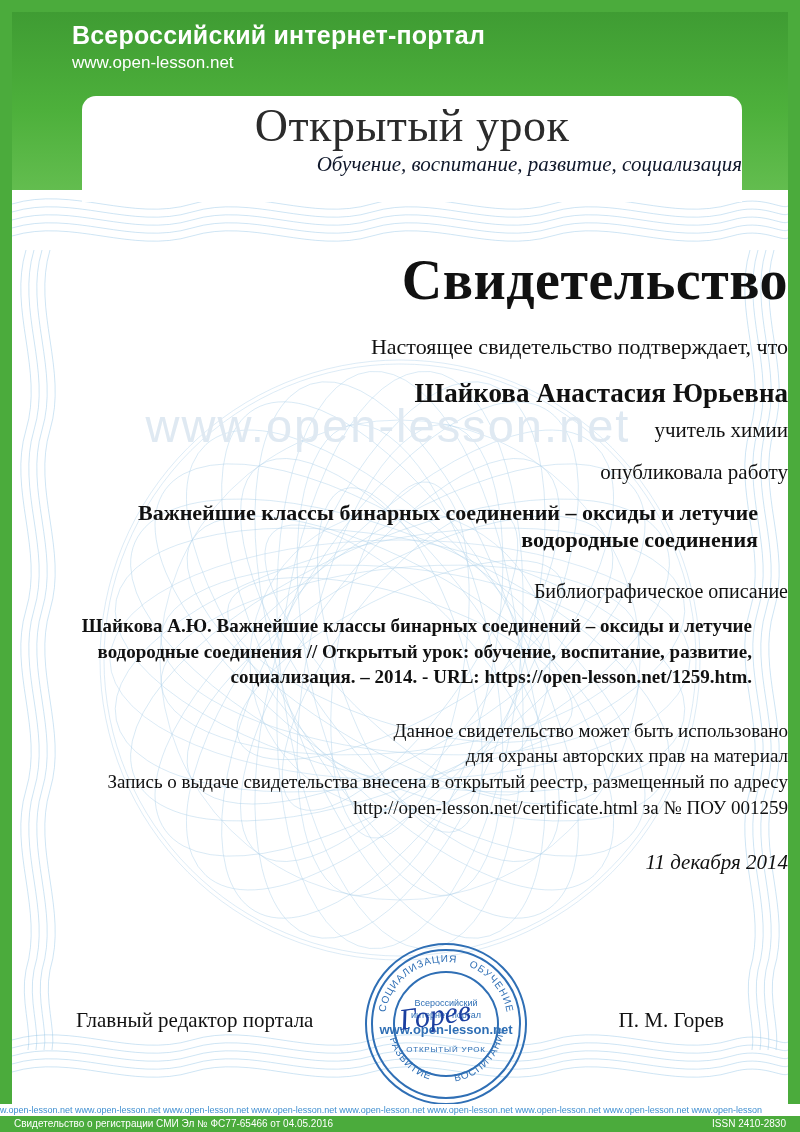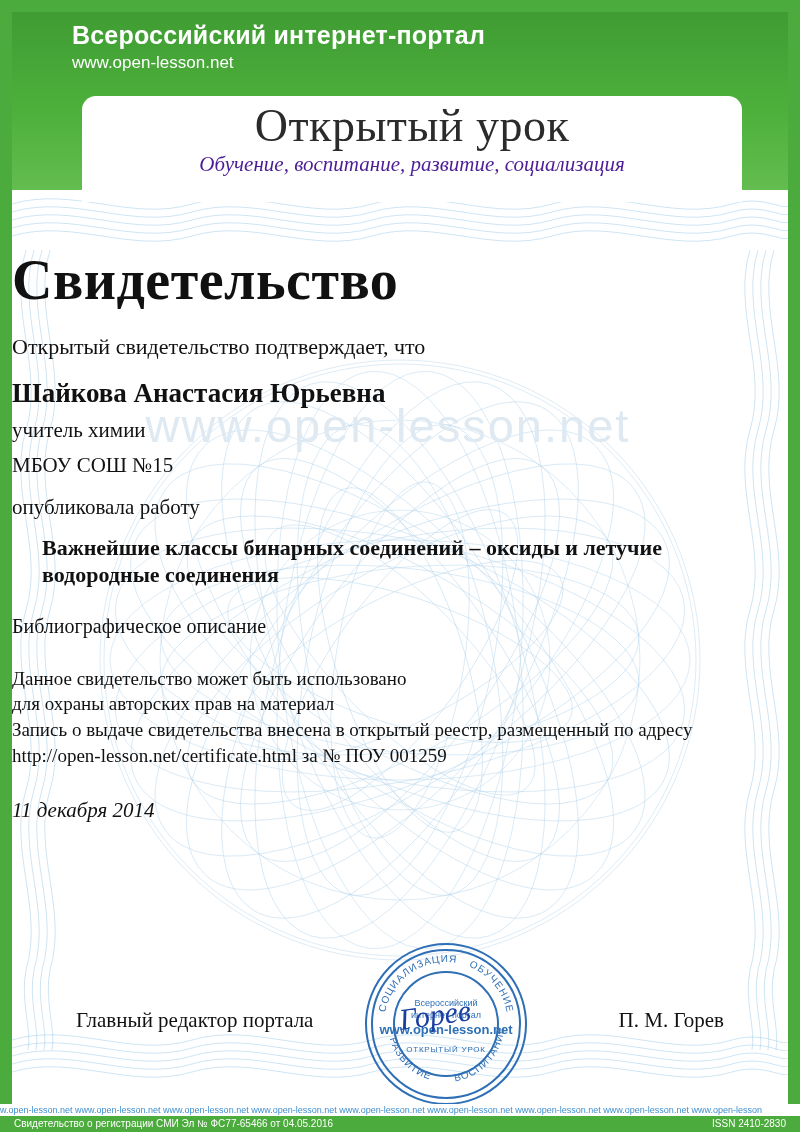--- a/index.html
+++ b/index.html
@@ -80,22 +80,23 @@
     font-family: "Liberation Serif", serif;
     font-size: 46px;
     color: #2b2b2b;
     line-height: 1.05;
     letter-spacing: 0.5px;
   }
   .logo-tag {
     font-family: "Liberation Serif", serif;
     font-style: italic;
     font-size: 21px;
-    color: #4c1d95;
+    color: #0f172a;
     margin-top: 2px;
+    text-align: right;
   }
 
   
   .guilloche {
     position: absolute;
     left: 12px;
     top: 190px;
     width: 776px;
     height: 916px;
     overflow: hidden;
@@ -115,21 +116,21 @@
     user-select: none;
   }
 
   
   .content {
     position: absolute;
     left: 12px;
     top: 190px;
     width: 776px;
     height: 916px;
-    text-align: left;
+    text-align: right;
     color: #111111;
   }
   .cert-title {
     margin-top: 58px;
     font-size: 56px;
     font-weight: bold;
     letter-spacing: 0.5px;
   }
   .confirm-line {
     margin-top: 22px;
@@ -335,27 +336,27 @@
     </div>
     <div class="logo-panel">
       <div class="logo-main">Открытый урок</div>
       <div class="logo-tag">Обучение, воспитание, развитие, социализация</div>
     </div>
   </div>
   <div class="green-frame"></div>
 
   <div class="content">
     <div class="cert-title">Свидетельство</div>
-    <div class="confirm-line">Открытый свидетельство подтверждает, что</div>
+    <div class="confirm-line">Настоящее свидетельство подтверждает, что</div>
     <div class="person-name">Шайкова Анастасия Юрьевна</div>
     <div class="person-role">учитель химии</div>
-    <div class="person-role">МБОУ СОШ №15</div>
     <div class="published-line">опубликовала работу</div>
     <div class="work-title">Важнейшие классы бинарных соединений – оксиды и летучие водородные соединения</div>
     <div class="biblio-label">Библиографическое описание</div>
+    <div class="biblio-text">Шайкова А.Ю. Важнейшие классы бинарных соединений – оксиды и летучие водородные соединения // Открытый урок: обучение, воспитание, развитие, социализация. – 2014. - URL: https://open-lesson.net/1259.htm.</div>
     <div class="note">
       <div>Данное свидетельство может быть использовано</div>
       <div>для охраны авторских прав на материал</div>
       <div>Запись о выдаче свидетельства внесена в открытый реестр, размещенный по адресу</div>
       <div>http://open-lesson.net/certificate.html за № ПОУ 001259</div>
     </div>
     <div class="date">11 декабря 2014</div>
   </div>
 
   <div class="stamp">

